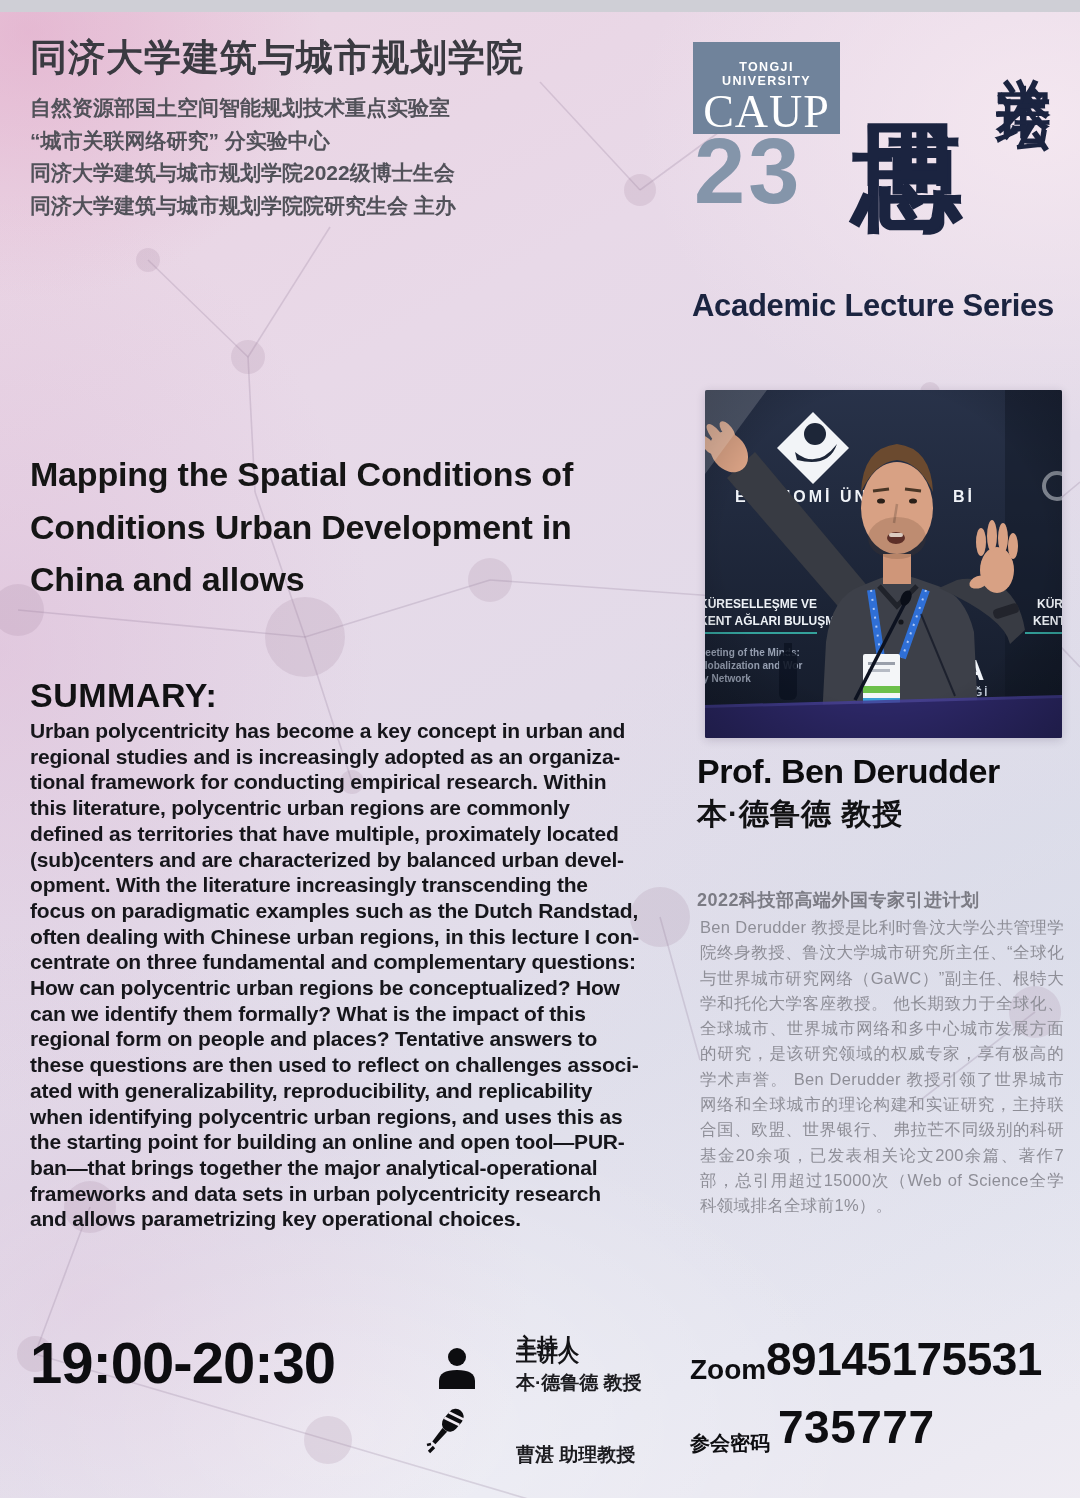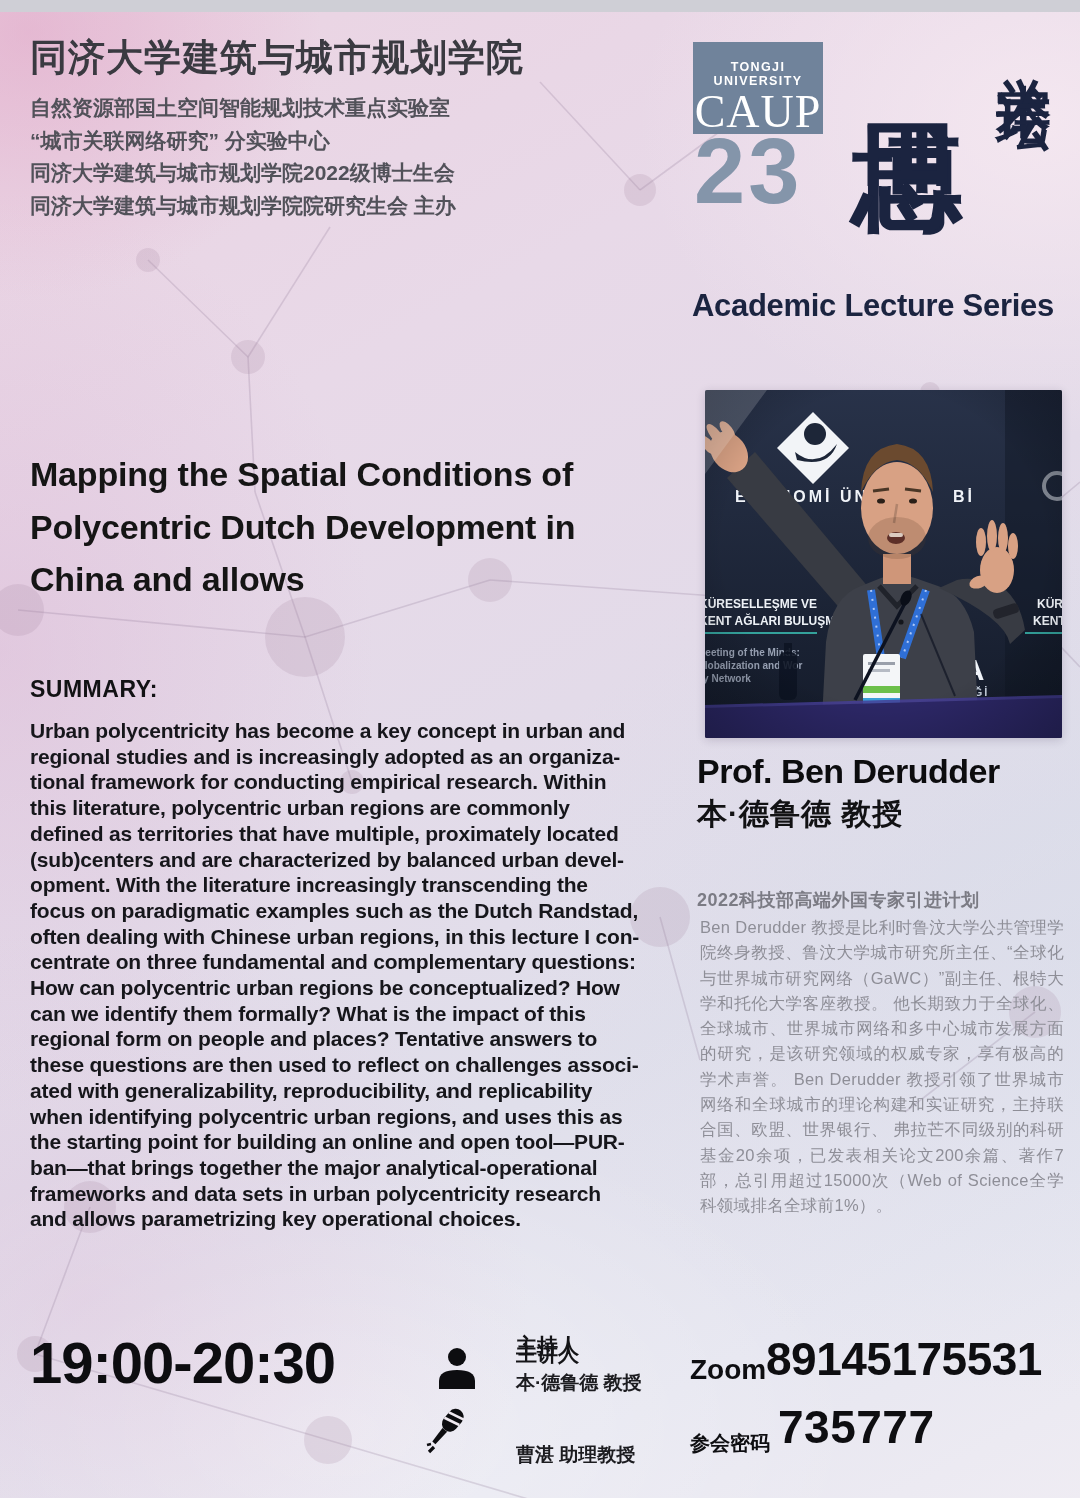--- a/index.html
+++ b/index.html
@@ -16,36 +16,36 @@
       linear-gradient(152deg,#ebd3e2 0%,#e8d9e8 26%,#e3dbe9 48%,#e0dfeb 66%,#e6e6f0 84%,#efecf3 100%);
   }
   .net{position:absolute;inset:0;z-index:0;}
   .layer{position:absolute;z-index:1;}
 
   
   .college{left:30px;top:24px;font-size:37px;font-weight:800;color:#3a3a41;letter-spacing:1px;line-height:44px;}
   .orgs{left:30px;top:80px;font-size:21px;font-weight:600;color:#515159;line-height:32.5px;}
 
   
-  .caup-box{left:693px;top:30px;width:130px;height:92px;background:#70839b;color:#fff;text-align:center;}
+  .caup-box{left:693px;top:30px;width:147px;height:92px;background:#70839b;color:#fff;text-align:center;}
   .caup-univ{font-size:12.5px;font-weight:700;letter-spacing:1.4px;padding-top:18px;}
   .caup-abbr{font-family:"Liberation Serif","DejaVu Serif",serif;font-size:46px;letter-spacing:1px;line-height:48px;}
   .year{left:694px;top:124px;font-size:92px;font-weight:800;color:#8495aa;line-height:70px;letter-spacing:3px;}
   .series-main{left:850px;top:18px;writing-mode:vertical-rl;text-orientation:upright;
     font-size:112px;font-weight:900;color:#1b2440;line-height:1.04;letter-spacing:4px;}
   .series-sub{left:994px;top:22px;writing-mode:vertical-rl;text-orientation:upright;
     font-size:54px;font-weight:800;color:#1b2440;line-height:1.1;letter-spacing:7px;}
   .series-en{left:692px;top:276px;font-size:31px;font-weight:800;color:#1b2440;letter-spacing:-.3px;}
 
   
   .title-cn{left:30px;top:286px;font-size:54px;font-weight:900;color:#121212;line-height:74px;letter-spacing:2px;}
   .title-en{left:30px;top:436px;font-size:34px;font-weight:900;color:#151515;line-height:52.5px;letter-spacing:-.2px;}
 
   
-  .summary-h{left:30px;top:664px;font-size:23px;font-weight:800;color:#121214;letter-spacing:.5px;}
+  .summary-h{left:30px;top:664px;font-size:34px;font-weight:800;color:#121214;letter-spacing:.5px;}
   .summary-b{left:30px;top:706px;width:668px;font-size:21px;font-weight:600;color:#16161b;
     line-height:25.7px;letter-spacing:-.2px;white-space:pre;}
 
   
   .photo{left:705px;top:378px;width:357px;height:348px;border-radius:2px;overflow:hidden;
     box-shadow:0 2px 10px rgba(40,30,60,.18);}
 
   
   .sp-name-en{left:697px;top:740px;font-size:34px;font-weight:900;color:#0c0c0e;letter-spacing:-.5px;}
   .sp-name-cn{left:697px;top:782px;font-size:30px;font-weight:900;color:#121214;letter-spacing:1px;}
@@ -127,21 +127,21 @@
   </div>
   <div class="layer year">
     <div>23</div>
   </div>
   <div class="layer series-main">博思</div>
   <div class="layer series-sub">学术论坛</div>
   <div class="layer series-en">Academic Lecture Series</div>
 
   <div class="layer title-en">
     <div>Mapping the Spatial Conditions of</div>
-    <div>Polycentric Dutch Development in</div>
+    <div>Conditions Urban Development in</div>
     <div>China and allows</div>
   </div>
 
   <div class="layer summary-h">SUMMARY:</div>
   <div class="layer summary-b">Urban polycentricity has become a key concept in urban and
 regional studies and is increasingly adopted as an organiza-
 tional framework for conducting empirical research. Within
 this literature, polycentric urban regions are commonly
 defined as territories that have multiple, proximately located
 (sub)centers and are characterized by balanced urban devel-

